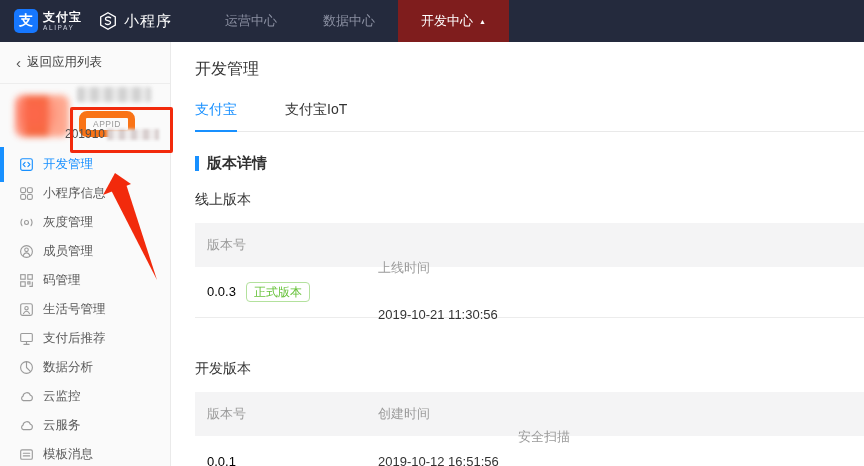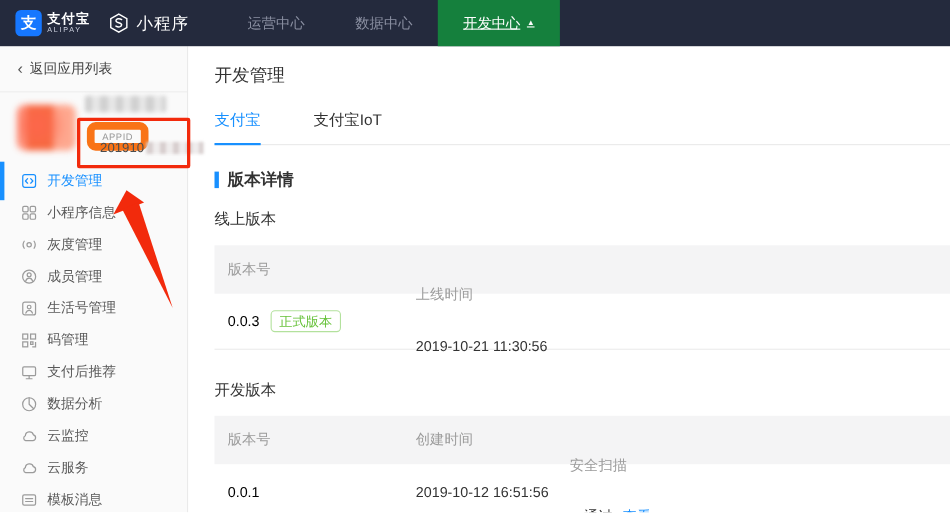--- a/index.html
+++ b/index.html
@@ -9,36 +9,36 @@
   .topnav{position:absolute;top:0;left:0;right:0;height:42px;background:#242a3d;display:flex;align-items:stretch;z-index:2;}
   .brand{display:flex;align-items:center;padding-left:14px;}
   .alipay-badge{width:24px;height:24px;background:#1677ff;border-radius:5px;color:#fff;display:flex;align-items:center;justify-content:center;font-size:14px;font-weight:bold;flex:none;}
   .alipay-text{color:#fff;line-height:1;margin-left:5px;}
   .alipay-cn{font-size:12px;font-weight:bold;letter-spacing:1px;}
   .alipay-en{font-size:6.5px;letter-spacing:1.6px;margin-top:2px;color:#cfd3e0;}
   .mp-logo{display:flex;align-items:center;margin-left:16px;color:#fff;}
   .mp-name{font-size:15px;letter-spacing:1px;margin-left:6px;}
   .nav-items{display:flex;margin-left:30px;align-items:stretch;}
   .nav-item{display:flex;align-items:center;padding:0 23px;font-size:13px;color:#8b90a2;cursor:pointer;justify-content:center;}
-  .nav-item.active{background:#15803d;color:#fff;text-decoration:underline;}
+  .nav-item.active{background:#7f1d1d;color:#fff;}
   .caret{font-size:7px;margin-left:6px;line-height:1;}
 
   
   .sidebar{position:absolute;top:42px;left:0;width:170px;bottom:0;background:#fafafa;border-right:1px solid #eaeaea;z-index:1;}
   .back-row{height:41px;display:flex;align-items:center;padding-left:16px;font-size:12.5px;color:#404040;border-bottom:1px solid #ededed;cursor:pointer;}
   .back-chevron{font-size:15px;margin-right:6px;color:#555;}
   .app-block{position:relative;height:66px;}
   .avatar-blur{position:absolute;left:15px;top:11px;width:54px;height:42px;border-radius:8px;
     background:radial-gradient(circle at 35% 45%,#ff4d2e,rgba(255,90,60,0) 65%),
                linear-gradient(90deg,#ff8a70 0 18%,#f4511e 18% 62%,#ff9a7d 62%);
     filter:blur(3px);opacity:.85;}
   .name-blur{position:absolute;left:77px;top:3px;width:74px;height:15px;border-radius:2px;
     background:repeating-linear-gradient(90deg,#c6c6c6 0 7px,#e3e3e3 7px 14px);filter:blur(2px);opacity:.8;}
   .appid-pill{position:absolute;left:79px;top:27px;border:7px solid #f97316;border-radius:8px;font-size:8.5px;color:#979797;padding:1px 7px;letter-spacing:.5px;}
-  .appid-num{position:absolute;left:91px;top:43px;font-size:12px;color:#4d4d4d;display:flex;align-items:center;}
+  .appid-num{position:absolute;left:65px;top:43px;font-size:12px;color:#4d4d4d;display:flex;align-items:center;}
   .appid-num-blur{display:inline-block;width:52px;height:11px;margin-left:2px;
     background:repeating-linear-gradient(90deg,#d8cfcf 0 6px,#efecec 6px 12px);filter:blur(1.5px);}
   .anno-box{position:absolute;left:70px;top:23px;width:97px;height:40px;border:3px solid #f22a0c;border-radius:2px;z-index:6;}
   .anno-arrow{position:absolute;left:0;top:42px;z-index:7;pointer-events:none;}
 
   .menu{position:absolute;top:108px;left:0;right:0;}
   .menu-item{position:relative;height:29px;display:flex;align-items:center;padding-left:19px;gap:9px;font-size:12.5px;color:#595959;cursor:pointer;}
   .menu-item .ic{width:15px;height:15px;color:#9b9b9b;display:flex;flex:none;}
   .menu-item .ic svg{width:15px;height:15px;}
   .menu-item.active{color:#1890ff;}
@@ -165,39 +165,39 @@
               <circle cx="8" cy="8" r="6.3"></circle>
               <circle cx="8" cy="6.2" r="1.9"></circle>
               <path d="M4.6 12.3c.6-1.9 1.9-2.9 3.4-2.9s2.8 1 3.4 2.9"></path>
             </svg>
           </span>
         <span>成员管理</span>
       </div>
 
       <div class="menu-item">
         <span class="ic">
-            <svg viewBox="0 0 16 16" fill="none" stroke="currentColor" stroke-width="1.2" stroke-linecap="round">
-              <rect x="1.8" y="1.8" width="12.4" height="12.4" rx="2"></rect>
-              <circle cx="8" cy="6.6" r="1.8"></circle>
-              <path d="M4.8 12.4c.7-1.7 1.8-2.6 3.2-2.6s2.5.9 3.2 2.6"></path>
-            </svg>
-          </span>
-        <span>生活号管理</span>
-      </div>
-
-      <div class="menu-item">
-        <span class="ic">
             <svg viewBox="0 0 16 16" fill="none" stroke="currentColor" stroke-width="1.2">
               <rect x="1.8" y="1.8" width="4.8" height="4.8"></rect>
               <rect x="1.8" y="9.4" width="4.8" height="4.8"></rect>
               <rect x="9.4" y="1.8" width="4.8" height="4.8"></rect>
               <path d="M9.4 9.4h2.3v2.3H9.4zM14.2 9.4v4.8h-3.2"></path>
             </svg>
           </span>
         <span>码管理</span>
+      </div>
+
+      <div class="menu-item">
+        <span class="ic">
+            <svg viewBox="0 0 16 16" fill="none" stroke="currentColor" stroke-width="1.2" stroke-linecap="round">
+              <rect x="1.8" y="1.8" width="12.4" height="12.4" rx="2"></rect>
+              <circle cx="8" cy="6.6" r="1.8"></circle>
+              <path d="M4.8 12.4c.7-1.7 1.8-2.6 3.2-2.6s2.5.9 3.2 2.6"></path>
+            </svg>
+          </span>
+        <span>生活号管理</span>
       </div>
 
       <div class="menu-item">
         <span class="ic">
             <svg viewBox="0 0 16 16" fill="none" stroke="currentColor" stroke-width="1.2" stroke-linecap="round">
               <rect x="1.8" y="2.6" width="12.4" height="8.6" rx="1.2"></rect>
               <path d="M8 11.2v2.4M5.2 14.2h5.6"></path>
             </svg>
           </span>
         <span>支付后推荐</span>
@@ -266,21 +266,21 @@
       </div>
       <div class="trow">
         <div class="c1">
           <span class="version-link">0.0.3</span>
           <span class="badge">正式版本</span>
         </div>
         <div class="c2w">2019-10-21 11:30:56</div>
       </div>
     </div>
 
-    <div class="subhead" style="margin-top:28px;">开发版本</div>
+    <div class="subhead" style="margin-top:42px;">开发版本</div>
 
     <div class="vtable">
       <div class="thead">
         <div class="c1">版本号</div>
         <div class="c2">创建时间</div>
         <div class="c2w">安全扫描</div>
       </div>
       <div class="trow">
         <div class="c1">
           <span class="version-link">0.0.1</span>

